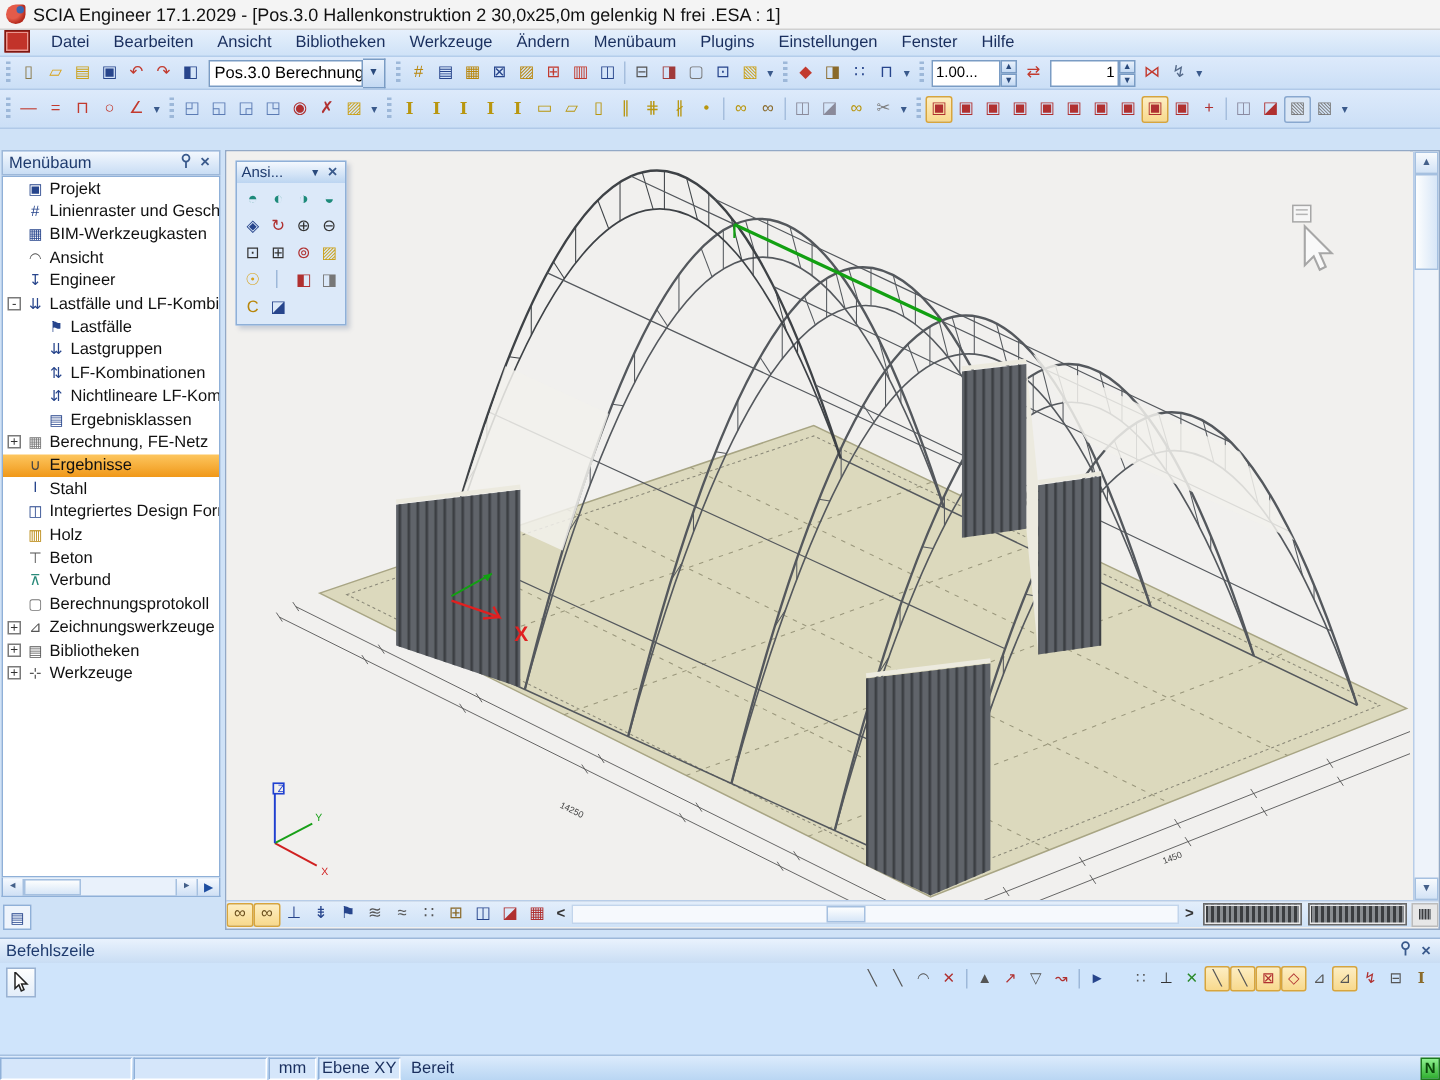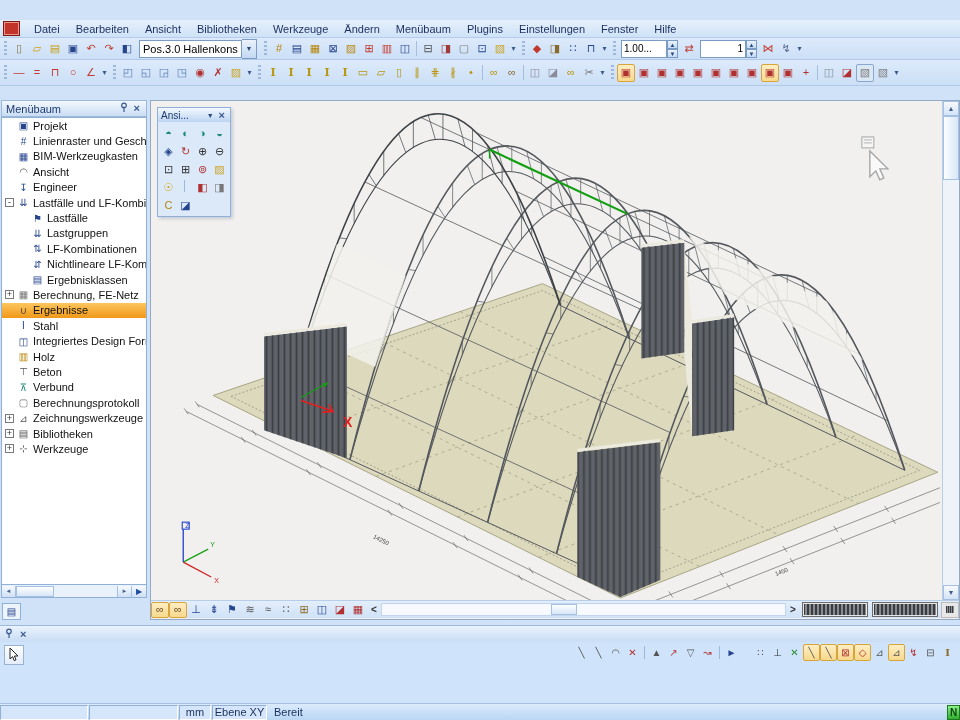--- a/index.html
+++ b/index.html
@@ -6,21 +6,21 @@
   body{width:960px;height:720px;overflow:hidden;font-family:"Liberation Sans",sans-serif;background:#cfe2f7;}
   .app{position:relative;width:960px;height:720px;}
 
   
   .titlebar{position:absolute;left:0;top:0;width:960px;height:20px;background:#f4f4f4;border-bottom:1px solid #d0d0d0;display:flex;align-items:center;padding-left:4px;box-sizing:border-box;}
   .app-icon{width:13px;height:13px;margin-right:5px;border-radius:50% 2px 50% 50%;background:radial-gradient(circle at 35% 35%,#e45b4a 0 40%,#b52a1d 70%);position:relative;flex:0 0 auto;}
   .app-icon::after{content:"";position:absolute;right:1px;top:1px;width:5px;height:5px;border-radius:50%;background:#3a66b0;}
   .title-text{font-size:12px;color:#111;white-space:nowrap;}
 
   
-  .menubar{position:absolute;left:0;top:20px;width:960px;height:18px;background:linear-gradient(#e6f0fc,#cfe2f7);border-bottom:1px solid #b4cdeb;display:flex;align-items:center;box-sizing:border-box;}
+  .menubar{position:absolute;left:0;top:20px;width:960px;height:18px;background:linear-gradient(#e6f0fc,#cfe2f7);border-bottom:1px solid #b4cdeb;display:flex;align-items:flex-start;box-sizing:border-box;}
   .doc-icon{width:15px;height:13px;margin:0 6px 0 3px;background:#c2332a;border:1px solid #7d1812;box-shadow:inset 0 0 0 1px #e9968f;flex:0 0 auto;}
   .mitem{font-size:11px;color:#1a2f5e;padding:2px 8px;white-space:nowrap;}
 
   
   .tbrow{position:absolute;left:0;width:960px;background:linear-gradient(#ddeafb,#cbdff6);border-bottom:1px solid #b0c9e8;display:flex;align-items:center;box-sizing:border-box;overflow:hidden;flex-wrap:nowrap;}
   .tb1{top:38px;height:22px;}
   .tb2{top:60px;height:26px;}
   .grip{width:3px;height:15px;margin:0 3px 0 4px;background:repeating-linear-gradient(to bottom,#9db8d9 0 2px,rgba(0,0,0,0) 2px 4px);flex:0 0 auto;}
   .sep{width:1px;height:15px;background:#a5bedd;margin:0 2px;flex:0 0 auto;}
   .tbtn{box-sizing:border-box;width:18px;height:18px;display:inline-flex;align-items:center;justify-content:center;border:1px solid rgba(0,0,0,0);border-radius:2px;flex:0 0 auto;}
@@ -107,20 +107,24 @@
   .scell{height:15px;box-sizing:border-box;background:#d5e6fa;border:1px solid;border-color:#8fb0d8 #fff #fff #8fb0d8;margin-right:1px;display:flex;align-items:center;justify-content:center;white-space:nowrap;}
   .c1{width:88px;} .c2{width:89px;} .c3{width:32px;} .c4{width:55px;}
   .sstate{padding-left:6px;flex:1;}
   .nbtn{width:13px;height:15px;background:linear-gradient(#8ef08e,#2fae2f);border:1px solid #1d7a1d;color:#0a4a0a;font-weight:bold;font-size:10px;display:flex;align-items:center;justify-content:center;overflow:hidden;box-sizing:border-box;}
 </style>
 </head>
 <body>
 
 <div class="app">
 
+  <div class="titlebar">
+    <span class="app-icon"></span>
+    <span class="title-text">SCIA Engineer 17.1.2029 - [Pos.3.0 Hallenkonstruktion 2 30,0x25,0m gelenkig N frei .ESA : 1]</span>
+  </div>
 
   <div class="menubar">
     <span class="doc-icon"></span>
     <nav style="display:flex">
 
         <span class="mitem">Datei</span>
 
         <span class="mitem">Bearbeiten</span>
 
         <span class="mitem">Ansicht</span>
@@ -163,21 +167,21 @@
           <i class="g" style="color: rgb(194, 58, 46);">↶</i>
         </span>
         <span class="tbtn">
           <i class="g" style="color: rgb(194, 58, 46);">↷</i>
         </span>
         <span class="tbtn">
           <i class="g" style="color: rgb(39, 69, 140);">◧</i>
         </span>
     </span>
     <span class="combo">
-      <span class="cval">Pos.3.0 Hallenkons</span>
+      <span class="cval">Pos.3.0 Berechnung</span>
       <span class="cbtn">▼</span>
     </span>
     <span class="grip"></span>
     <span style="display:flex">
       <span class="tbtn">
           <i class="g" style="color: rgb(184, 134, 11);">#</i>
         </span>
         <span class="tbtn">
           <i class="g" style="color: rgb(39, 69, 140);">▤</i>
         </span>
@@ -965,20 +969,21 @@
         <span class="stripebox"></span>
         <span class="corner">
             <i></i>
           </span>
       </div>
     </div>
   </div>
 
   <div class="cmdpanel">
     <div class="cmd-h">
+      <span class="ph-title">Befehlszeile</span>
       <span style="margin-right:4px"><svg width="10" height="11" viewBox="0 0 10 11">
             <circle cx="5" cy="3.4" r="2.3" fill="none" stroke="#3a5a8c" stroke-width="1.2"></circle>
             <line x1="5" y1="5.8" x2="5" y2="10" stroke="#3a5a8c" stroke-width="1.2"></line>
           </svg></span>
       <span class="xbtn">×</span>
     </div>
     <div class="cmd-body">
       <span class="cursor-btn">
         <svg width="11" height="14" viewBox="0 0 11 14">
             <path d="M1,0 L1,11 L3.6,8.6 L5.2,12.6 L7,11.8 L5.4,8 L9,8 Z" fill="#fff" stroke="#222" stroke-width="1"></path>

